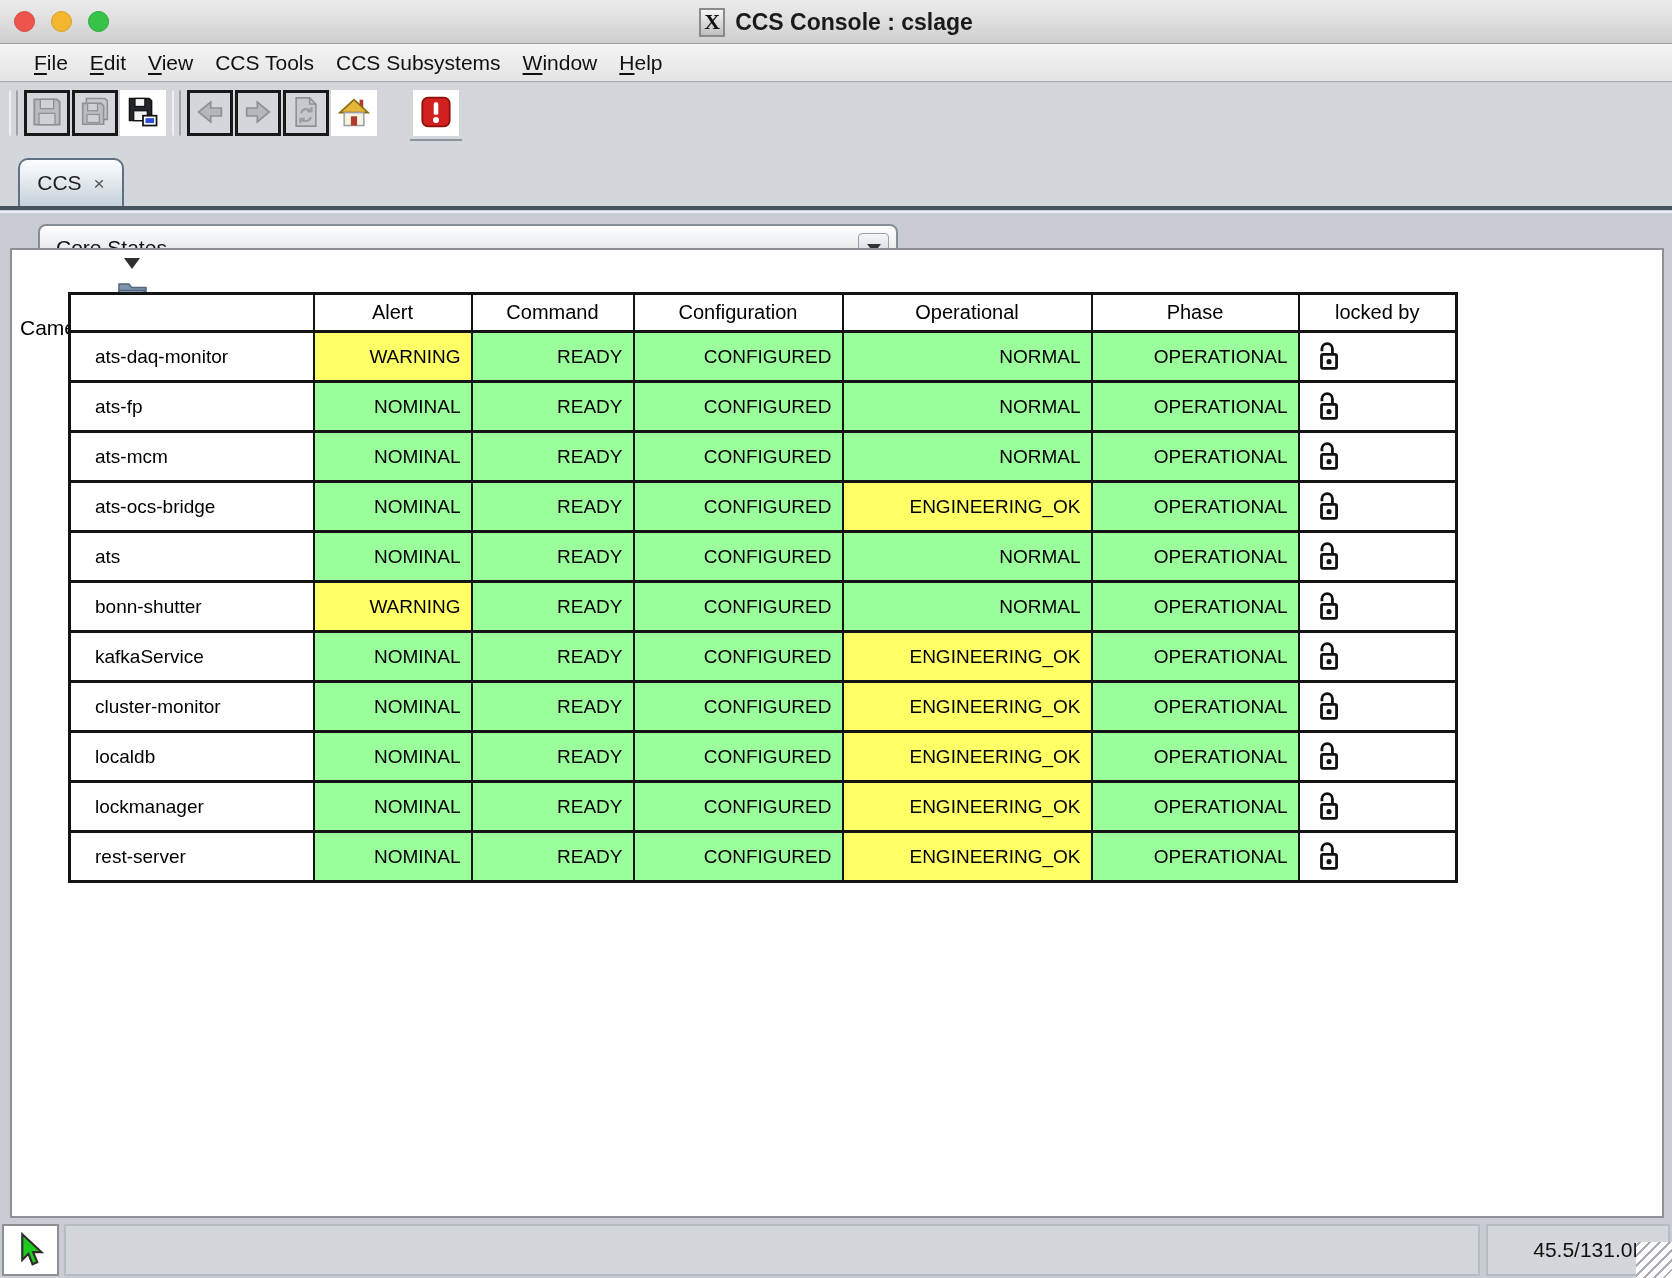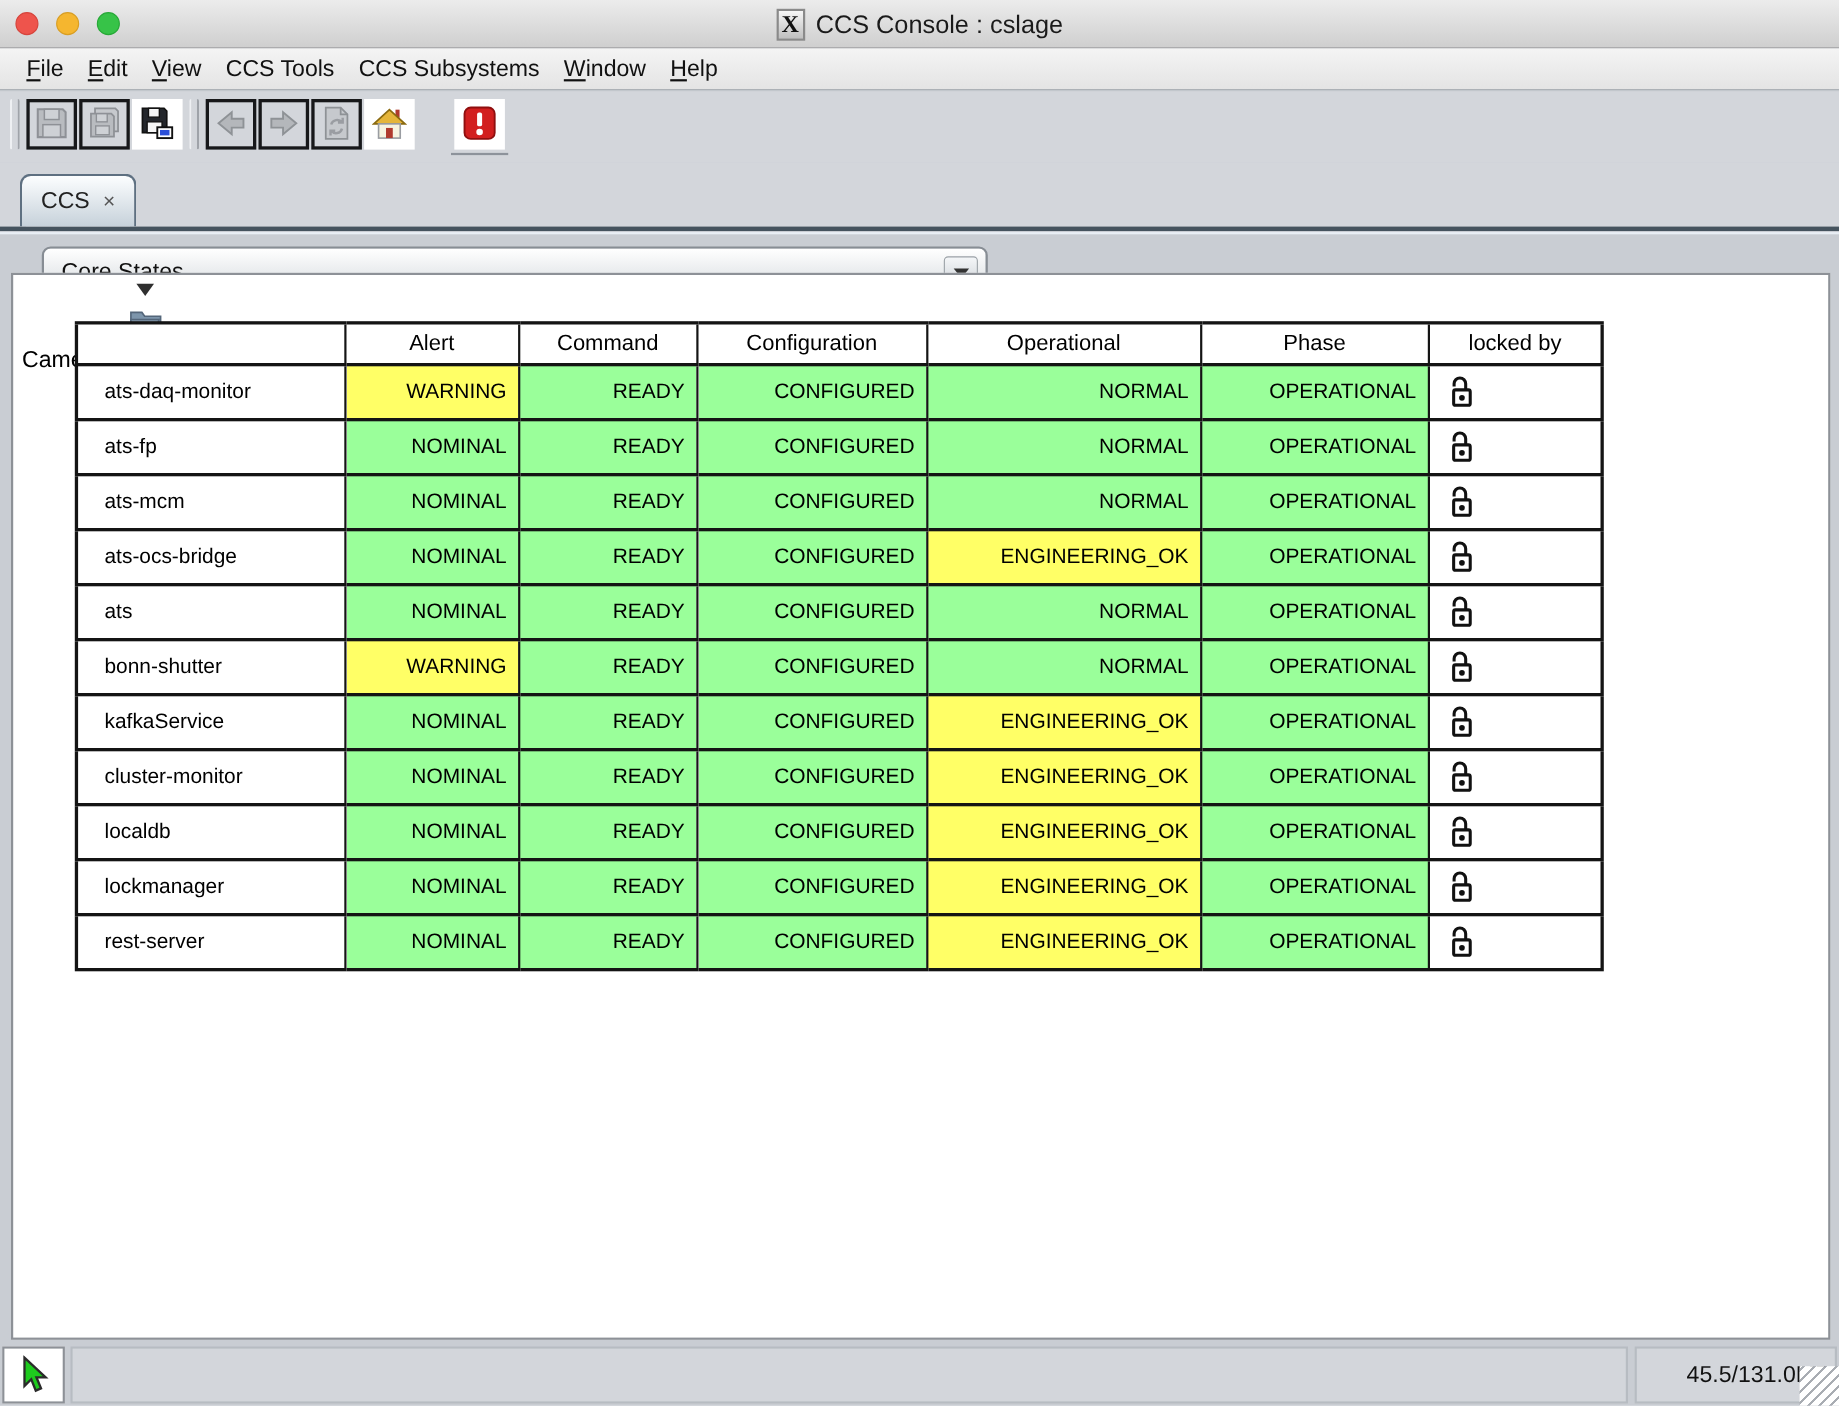--- a/index.html
+++ b/index.html
@@ -12,26 +12,26 @@
     background:linear-gradient(#ececec,#cfcfcf); border-bottom:1px solid #9e9e9e; }
   .lights { position:absolute; left:14px; top:11px; display:flex; gap:16px; }
   .light { width:21px; height:21px; border-radius:50%; }
   .light.red    { background:#ee544c; border:1px solid #d6453d; }
   .light.yellow { background:#f5b62f; border:1px solid #d89e24; }
   .light.green  { background:#37c348; border:1px solid #27a837; }
   .title-wrap { height:44px; display:flex; align-items:center; justify-content:center; gap:10px; }
   .xlogo { width:26px; height:29px; background:linear-gradient(#f6f6f6,#bfbfbf);
     border:2px solid #8a8a8a; display:flex; align-items:center; justify-content:center;
     font-family:"Liberation Serif", serif; font-weight:bold; font-size:22px; color:#111; }
-  .win-title { font-weight:normal; font-size:23px; color:#1a1a1a; }
+  .win-title { font-weight:bold; font-size:23px; color:#1a1a1a; }
 
   
   .menubar { position:absolute; left:0; top:44px; width:100%; height:38px;
     background:linear-gradient(#f4f4f4,#e4e4e4); border-bottom:1px solid #a9adb3;
-    display:flex; align-items:center; padding-left:13px; font-size:21px; color:#111; }
+    display:flex; align-items:center; padding-left:23px; font-size:21px; color:#111; }
   .menu-item { padding:0 11px; cursor:default; }
   .menu-item u { text-underline-offset:3px; }
 
   
   .toolbar { position:absolute; left:0; top:83px; width:100%; height:65px; background:#d3d6db; }
   .tb-inner { position:absolute; left:4px; top:7px; display:flex; align-items:flex-start; }
   .tb-handle { width:9px; height:46px; margin:0 5px; border-left:2px solid #eef0f3;
     border-right:2px solid #9fa3a9; border-radius:2px; }
   .tb-group { display:flex; }
   .tb-btn { width:46px; height:46px; margin:0 1px; display:flex; align-items:center;

